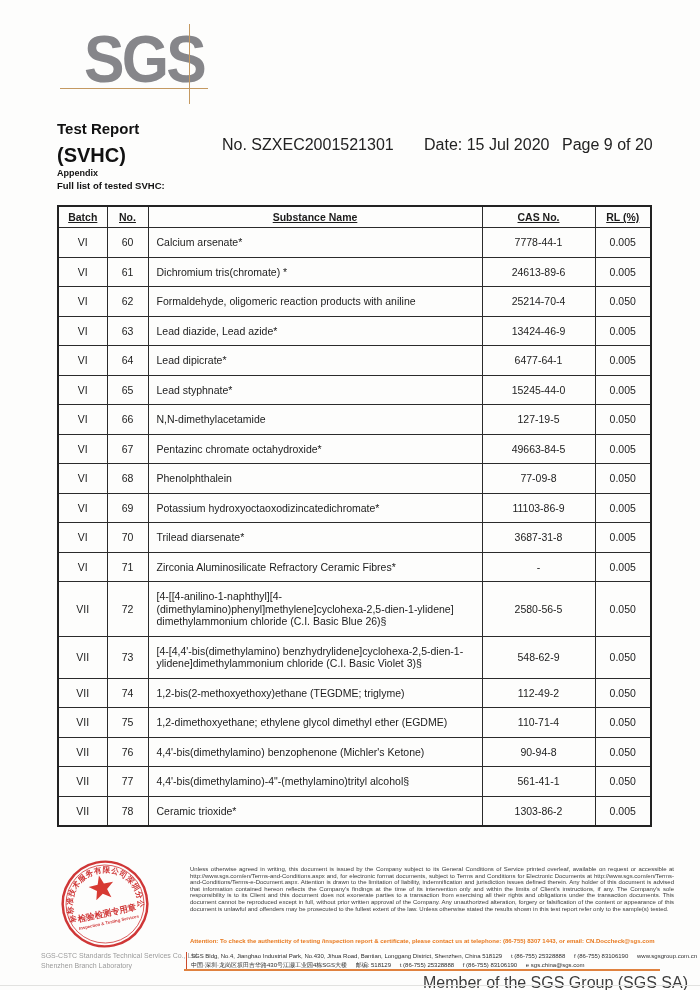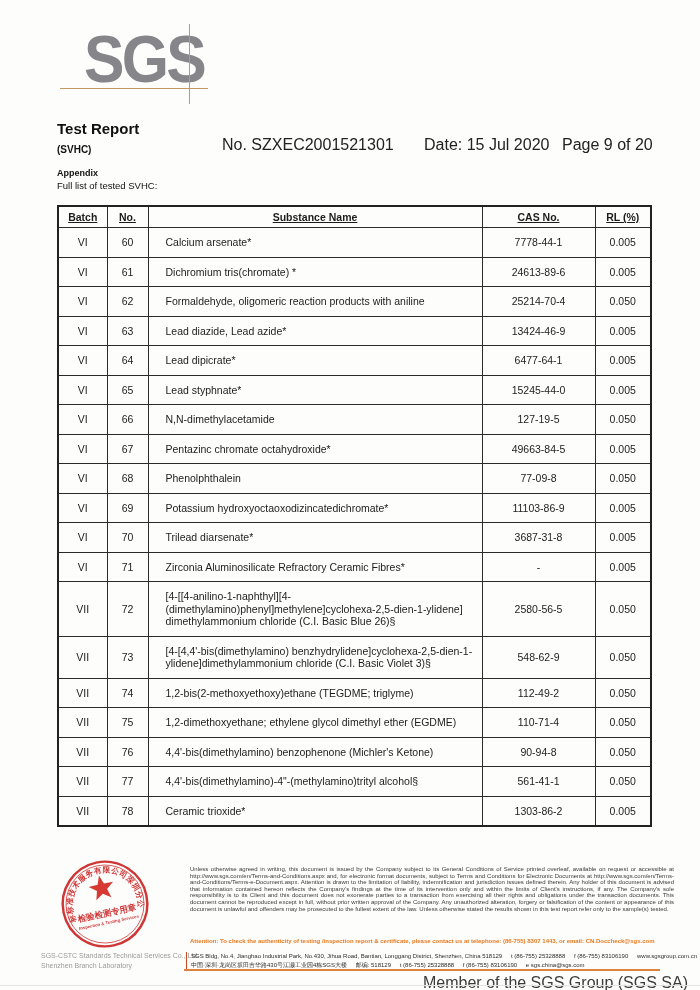--- a/index.html
+++ b/index.html
@@ -11,35 +11,35 @@
   
   .logo {
     position:absolute; left:84px; top:30px;
     font-family:"Liberation Sans", sans-serif; font-weight:bold;
     font-size:66px; line-height:58px; color:#86868a; letter-spacing:-3px;
     transform:scaleX(0.92); transform-origin:left top;
   }
   .logo-hline { position:absolute; left:60px; top:88px; width:148px; height:1px; background:#c49961; }
   .logo-vline { position:absolute; left:189px; top:24px; width:1px; height:80px; background:#c49961; }
   .title1 { position:absolute; left:57px; top:120px; font-size:15px; font-weight:bold; color:#111; }
-  .title2 { position:absolute; left:57px; top:144px; font-size:10px; font-weight:bold; color:#111; }
+  .title2 { position:absolute; left:57px; top:144px; font-size:20px; font-weight:bold; color:#111; }
   .hmeta  { position:absolute; top:136px; font-size:16px; color:#222; }
   .m-no   { left:222px; }
   .m-date { left:424px; }
   .m-page { left:562px; }
   .appendix { position:absolute; left:57px; top:168px; font-size:9px; font-weight:bold; color:#111; }
-  .fulllist { position:absolute; left:57px; top:180px; font-size:9.5px; font-weight:normal; color:#111; }
+  .fulllist { position:absolute; left:57px; top:180px; font-size:9.5px; font-weight:bold; color:#111; }
   
   .tbl-wrap { position:absolute; left:57px; top:205px; width:593px; }
   table { border-collapse:collapse; width:100%; table-layout:fixed; }
   th, td { border:1px solid #2b2b2b; font-size:10.5px; color:#1c1c1c; }
   table { border:2px solid #222; }
   th { font-weight:bold; padding:4px 2px; text-align:center; font-size:10.5px;text-decoration:underline; }
   td { padding:8px 3px; text-align:center; line-height:12.5px; }
-  td.sub { text-align:left; padding-left:17px; padding-right:8px; word-wrap:break-word; }
+  td.sub { text-align:left; padding-left:8px; padding-right:8px; word-wrap:break-word; }
   col.c-batch { width:49px; } col.c-no { width:41px; } col.c-sub { width:334px; }
   col.c-cas { width:113px; } col.c-rl { width:56px; }
   
   .legal {
     position:absolute; left:190px; top:866px; width:484px;
     font-size:6px; line-height:6.6px; text-align:justify; color:#3a3a3a;
   }
   .attention {
     position:absolute; left:190px; top:938px; width:484px;
     font-size:6px; line-height:6.8px; color:#e8791e; font-weight:bold;

